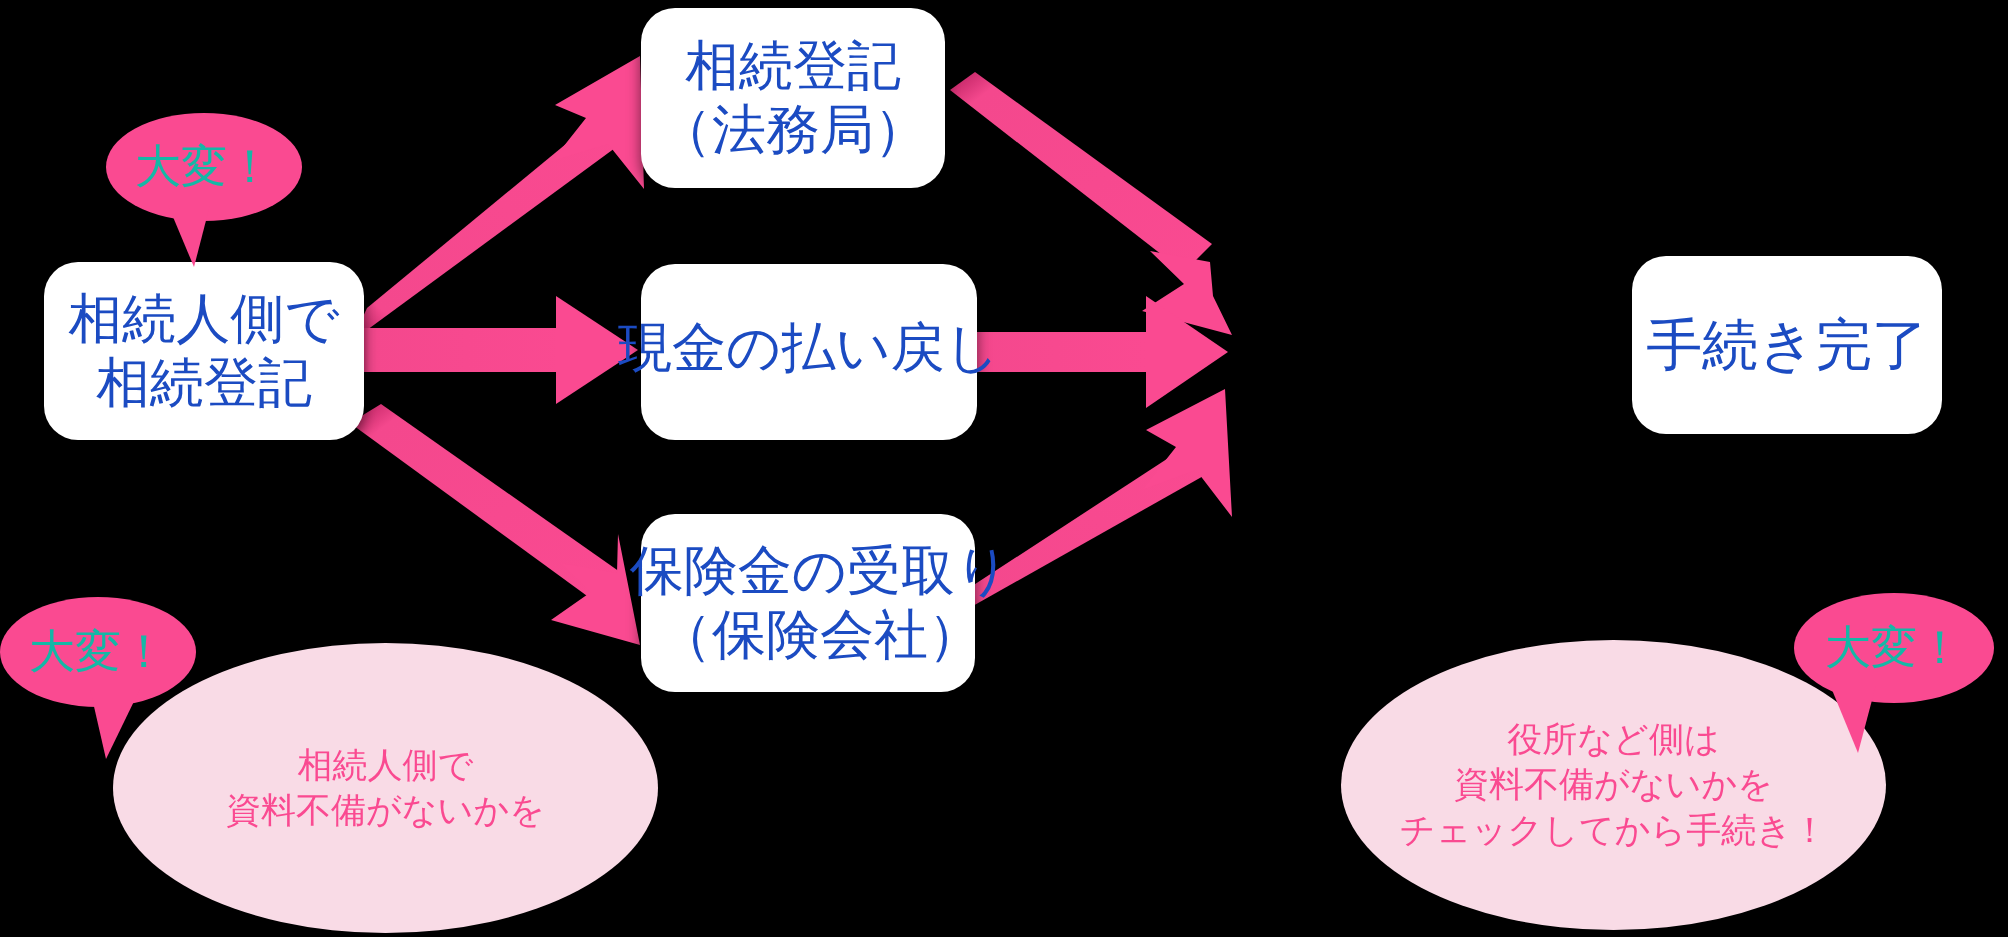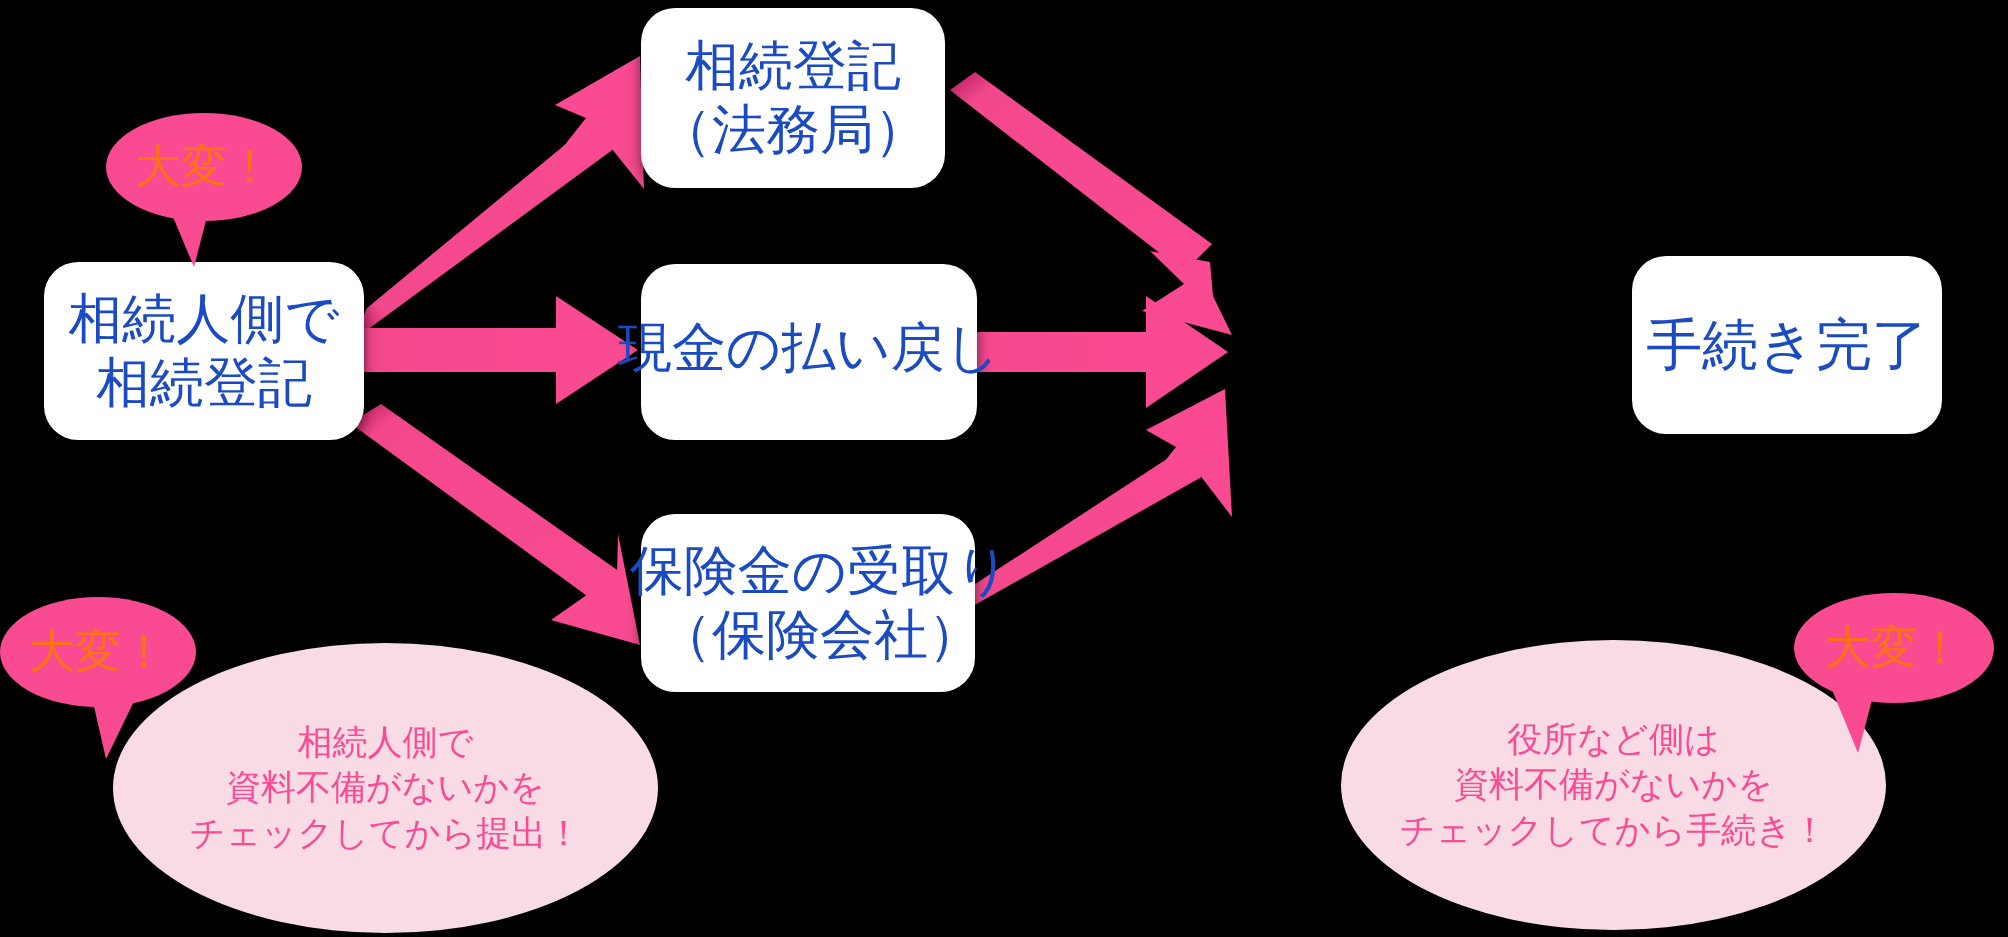--- a/index.html
+++ b/index.html
@@ -23,21 +23,21 @@
   
   #n-top{left:641px;top:8px;width:304px;height:180px;}
   #n-mid{left:641px;top:264px;width:336px;height:176px;font-family:Liberation Mono, monospace;}
   #n-bot{left:641px;top:514px;width:310px;height:178px;padding-left:24px;}
   
   #n-right{left:1632px;top:256px;width:310px;height:178px;}
 
   
   .bubble{
     position:absolute;z-index:6;display:flex;align-items:center;justify-content:center;
-    color:#f97316;font-size:46px;white-space:nowrap;
+    color:#14b8a6;font-size:46px;white-space:nowrap;
   }
   .bubble .body{
     position:absolute;left:0;top:0;width:100%;height:100%;
     background:#fa4a91;border-radius:50%;
   }
   .bubble .txt{position:relative;z-index:2;}
   .bubble .tail{position:absolute;z-index:1;width:0;height:0;}
 
   #b1{left:106px;top:113px;width:196px;height:108px;}
   #b1 .tail{left:62px;top:92px;border-left:26px solid transparent;
@@ -111,21 +111,20 @@
 
     <g>
       <polygon fill="url(#gdiagUp)" points="948,620 966,590 1196,440 1214,470"></polygon>
       <polygon fill="#fa4a91" points="1225,389 1232,517 1196,470 1142,490 1176,447 1146,430"></polygon>
     </g>
   </svg>
 
   <div class="note" id="note-left">
     <span class="ln">相続人側で</span>
     <span class="ln">資料不備がないかを</span>
-    <span class="ln">チェックしてから提出！</span>
   </div>
 
   <div class="note" id="note-right">
     <span class="ln">役所など側は</span>
     <span class="ln">資料不備がないかを</span>
     <span class="ln">チェックしてから手続き！</span>
   </div>
 
   <div class="node big" id="n-left">
     <span class="ln">相続人側で</span>

